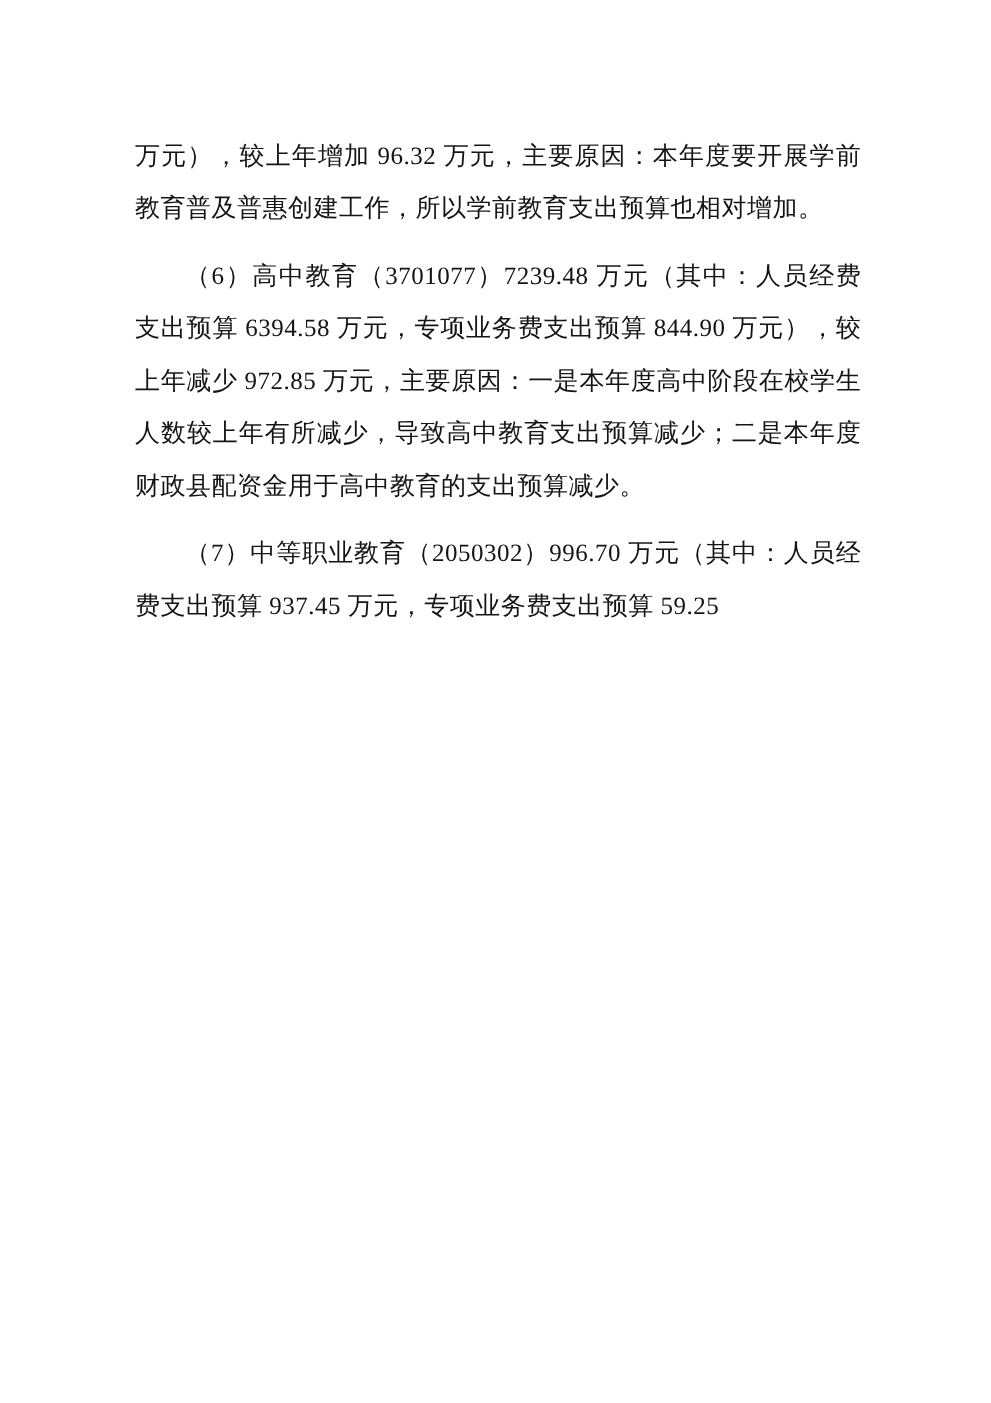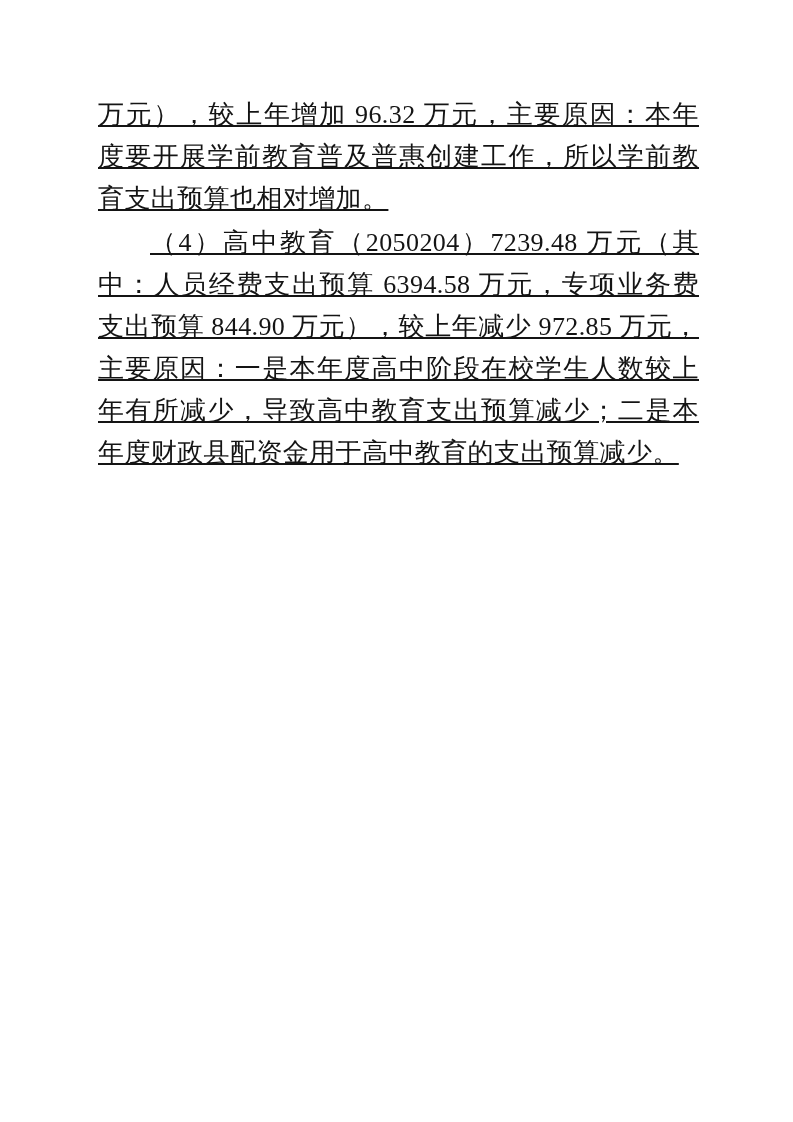--- a/index.html
+++ b/index.html
@@ -15,33 +15,33 @@
   }
   .page {
     box-sizing: border-box;
     width: 793px;
     height: 1122px;
     padding: 92px 92px 0 96px;
     background: #ffffff;
     color: #141414;
   }
   .doc-body p {
-    margin: 2px;
-    font-size: 26px;
+    margin: 12px;
+    font-size: 20px;
     line-height: 42px;
     text-align: justify;
     letter-spacing: 0.4px;
     word-break: break-all;
-    text-decoration: underline;
   }
   .doc-body p.indent {
     text-indent: 2em;
   }
 </style>
 </head>
 <body>
 
 <div class="page">
   <div class="doc-body">
     <p>万元），较上年增加 96.32 万元，主要原因：本年度要开展学前教育普及普惠创建工作，所以学前教育支出预算也相对增加。</p>
-    <p class="indent">（4）高中教育（2050204）7239.48 万元（其中：人员经费支出预算 6394.58 万元，专项业务费支出预算 844.90 万元），较上年减少 972.85 万元，主要原因：一是本年度高中阶段在校学生人数较上年有所减少，导致高中教育支出预算减少；二是本年度财政县配资金用于高中教育的支出预算减少。</p>
+    <p class="indent">（6）高中教育（3701077）7239.48 万元（其中：人员经费支出预算 6394.58 万元，专项业务费支出预算 844.90 万元），较上年减少 972.85 万元，主要原因：一是本年度高中阶段在校学生人数较上年有所减少，导致高中教育支出预算减少；二是本年度财政县配资金用于高中教育的支出预算减少。</p>
+    <p class="indent">（7）中等职业教育（2050302）996.70 万元（其中：人员经费支出预算 937.45 万元，专项业务费支出预算 59.25</p>
   </div>
 </div>
 
 </body></html>

